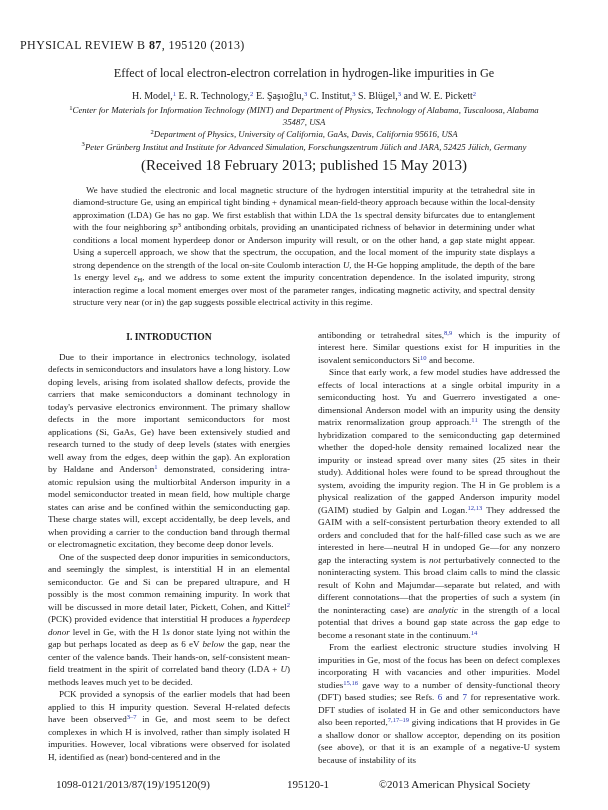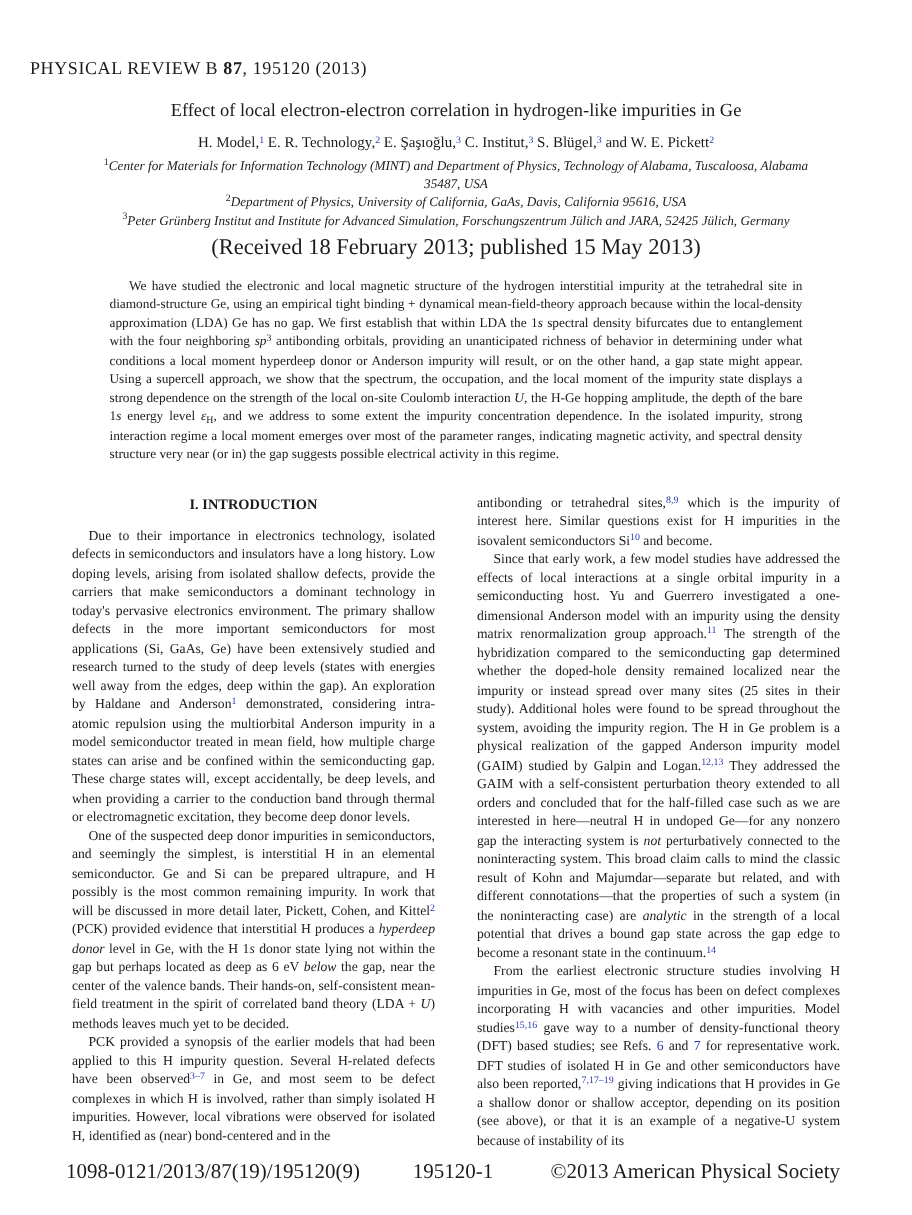--- a/index.html
+++ b/index.html
@@ -36,25 +36,25 @@
   .section-heading {
     font-size:9.6px; font-weight:bold; text-align:center; margin:2px 0 9px 0;
   }
   p.body {
     margin:0; font-size:9.1px; line-height:12.5px; text-align:justify; hyphens:auto;
   }
   p.indent { text-indent:11px; }
   sup { font-size:6.6px; line-height:0; position:relative; top:-3.2px; vertical-align:baseline; }
   sub { font-size:6.6px; line-height:0; position:relative; top:1.6px; vertical-align:baseline; }
   .footer {
-    position:absolute; left:44px; right:48px; bottom:20px;
-    display:grid; grid-template-columns:1fr auto 1fr; font-size:14px;gap:20px;
+    position:absolute; left:56px; right:48px; bottom:20px;
+    display:grid; grid-template-columns:1fr auto 1fr; font-size:11px;gap:20px;
   }
   .footer .f-center { text-align:center; }
-  .footer .f-right { text-align:right; }
+  .footer .f-right { text-align:center; }
 </style>
 </head>
 <body>
 
 <div class="page">
 
   <div class="journal-header"><span>PHYSICAL REVIEW B </span><span style="font-weight: bold;">87</span><span>, 195120 (2013)</span></div>
 
   <h1 class="title">Effect of local electron-electron correlation in hydrogen-like impurities in Ge</h1>
 

